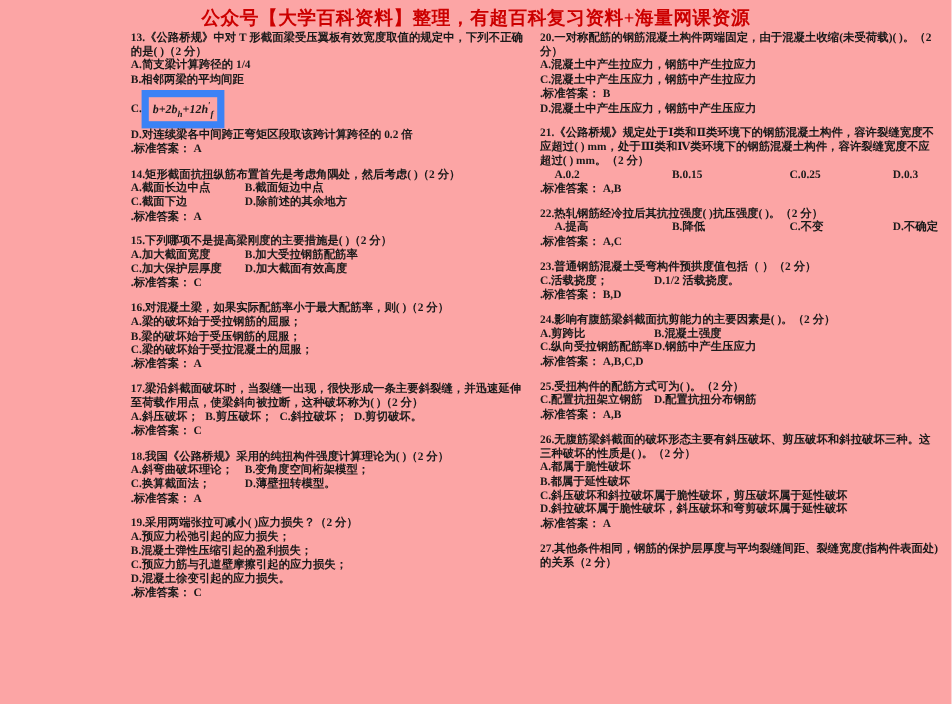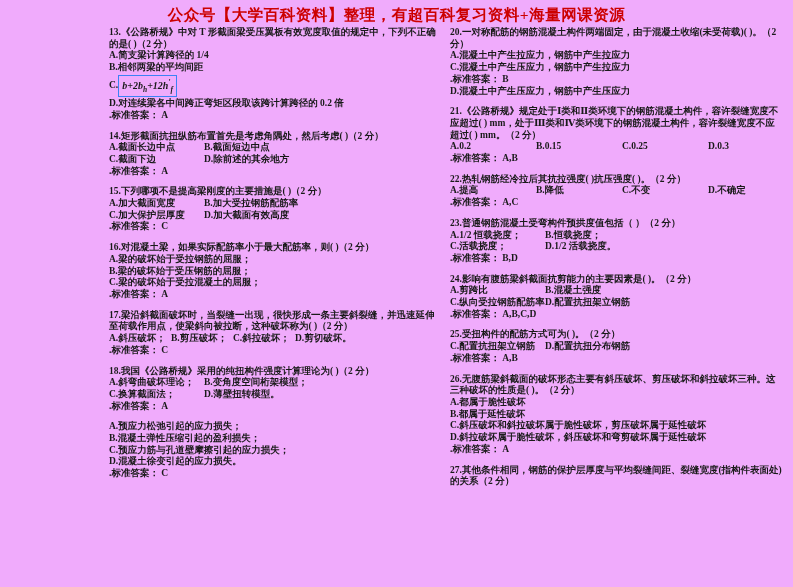--- a/index.html
+++ b/index.html
@@ -1,34 +1,34 @@
 <!DOCTYPE html>
 <html><head>
 <meta charset="utf-8">
 <style>
   html,body{margin:0;padding:0;background:#ffffff;}
   .page{
-    position:relative;width:793px;height:587px;background:#f0abfc;overflow:hidden;
+    position:relative;width:793px;height:587px;background:#fca5a5;overflow:hidden;
     font-family:"Liberation Serif","DejaVu Serif",serif;
     color:#1a1a1a;font-weight:bold;
   }
   .title{
     position:absolute;top:5px;left:0;width:793px;text-align:center;
     font-size:15.5px;font-weight:bold;letter-spacing:0.5px;
   }
   .col{position:absolute;top:27px;font-size:9.5px;line-height:11.7px;}
   .col-left{left:109px;width:332px;}
   .col-right{left:450px;width:334px;}
   .q{margin-bottom:9px;}
   .line{white-space:normal;}
   .cell{display:inline-block;min-width:95px;vertical-align:top;}
   .cell-sm{display:inline-block;min-width:62px;vertical-align:top;}
-  .cell-md{display:inline-block;min-width:86px;vertical-align:top;}
+  .cell-md{display:inline-block;min-width:86px;vertical-align:top;margin-left:12px;}
   .formula{
-    display:inline-block;border:1px solid #3b82f6;padding:0 3px;margin:1px 0;
+    display:inline-block;border:6px solid #3b82f6;padding:0 3px;margin:1px 0;
     font-style:italic;line-height:13px;font-size:10px;vertical-align:middle;
   }
   .formula sub{font-size:7.5px;}
   .formula sup{font-size:7.5px;}
 </style>
 </head>
 <body>
 
 <div class="page" style="color: rgb(26, 26, 26);">
 
@@ -74,20 +74,21 @@
     </div>
 
     <div class="q">
       <div class="line">18.我国《公路桥规》采用的纯扭构件强度计算理论为( )（2 分）</div>
       <div class="line"><span class="cell">A.斜弯曲破坏理论；</span><span>B.变角度空间桁架模型；</span></div>
       <div class="line"><span class="cell">C.换算截面法；</span><span>D.薄壁扭转模型。</span></div>
       <div class="line">.标准答案： A</div>
     </div>
 
     <div class="q">
+      <div class="line">19.采用两端张拉可减小( )应力损失？（2 分）</div>
       <div class="line">A.预应力松弛引起的应力损失；</div>
       <div class="line">B.混凝土弹性压缩引起的盈利损失；</div>
       <div class="line">C.预应力筋与孔道壁摩擦引起的应力损失；</div>
       <div class="line">D.混凝土徐变引起的应力损失。</div>
       <div class="line">.标准答案： C</div>
     </div>
 
   </div>
 
   <div class="col col-right">
@@ -107,29 +108,28 @@
     </div>
 
     <div class="q">
       <div class="line">22.热轧钢筋经冷拉后其抗拉强度( )抗压强度( )。（2 分）</div>
       <div class="line"><span class="cell-md">A.提高</span><span class="cell-md">B.降低</span><span class="cell-md">C.不变</span><span>D.不确定</span></div>
       <div class="line">.标准答案： A,C</div>
     </div>
 
     <div class="q">
       <div class="line">23.普通钢筋混凝土受弯构件预拱度值包括（ ）（2 分）</div>
-      <div class="line"><span class="cell">A.1/2 恒载挠度；</span><span>B.恒载挠度；</span></div>
       <div class="line"><span class="cell">C.活载挠度；</span><span>D.1/2 活载挠度。</span></div>
       <div class="line">.标准答案： B,D</div>
     </div>
 
     <div class="q">
       <div class="line">24.影响有腹筋梁斜截面抗剪能力的主要因素是( )。（2 分）</div>
       <div class="line"><span class="cell">A.剪跨比</span><span>B.混凝土强度</span></div>
-      <div class="line"><span class="cell">C.纵向受拉钢筋配筋率</span><span>D.配置抗扭架立钢筋</span></div>
+      <div class="line"><span class="cell">C.纵向受拉钢筋配筋率</span><span>D.钢筋中产生压应力</span></div>
       <div class="line">.标准答案： A,B,C,D</div>
     </div>
 
     <div class="q">
       <div class="line">25.受扭构件的配筋方式可为( )。（2 分）</div>
       <div class="line"><span class="cell">C.配置抗扭架立钢筋</span><span>D.配置抗扭分布钢筋</span></div>
       <div class="line">.标准答案： A,B</div>
     </div>
 
     <div class="q">

